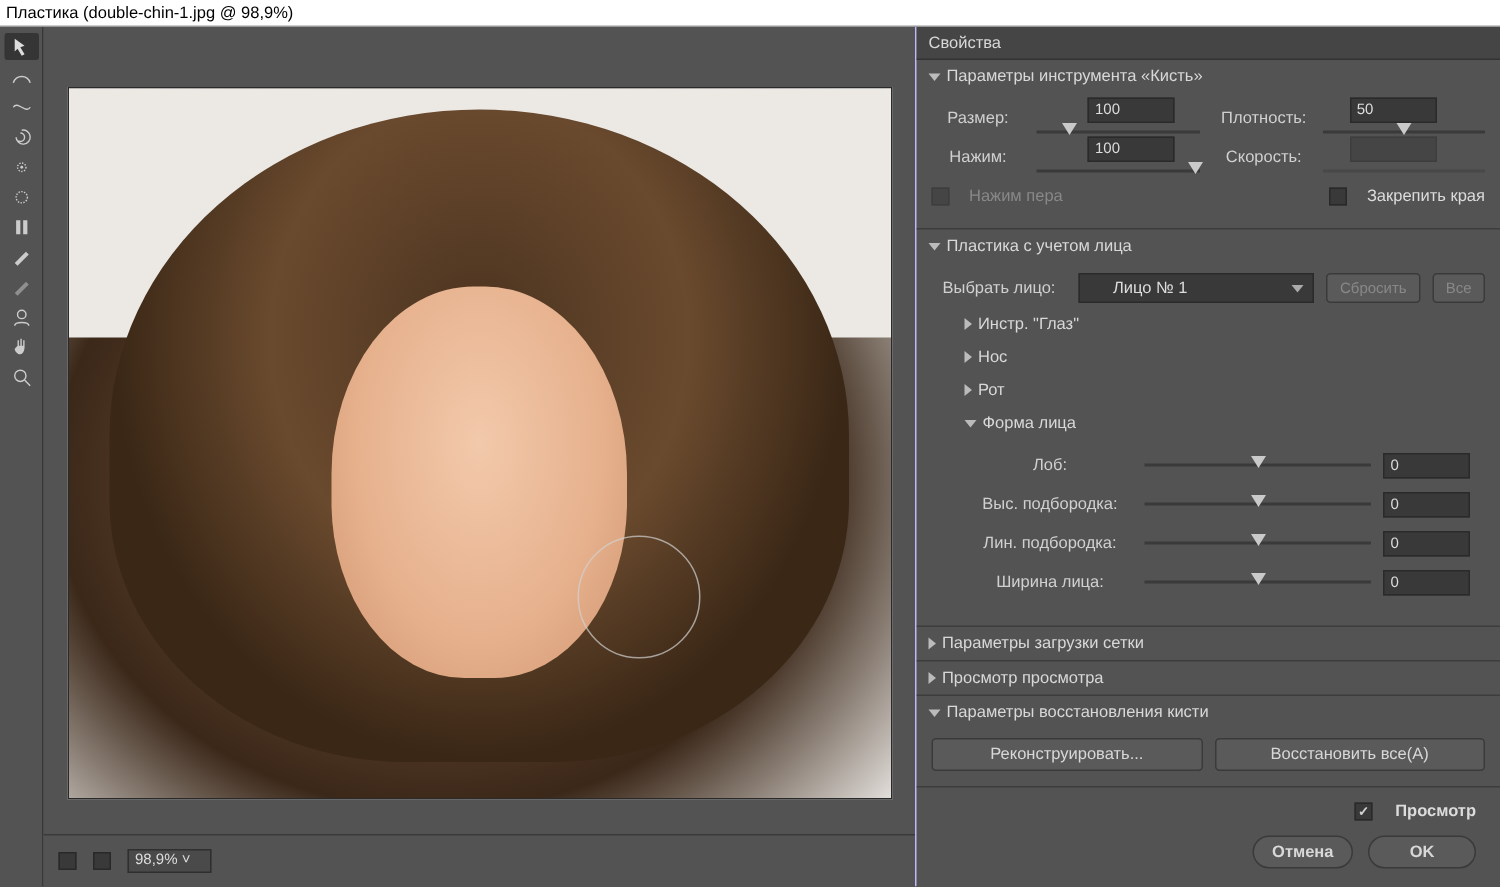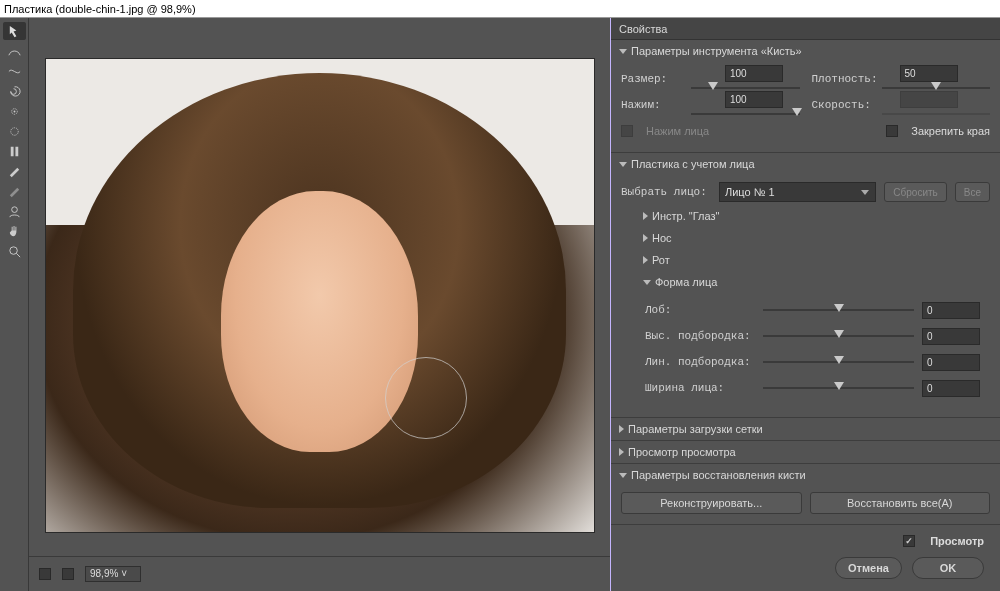--- a/index.html
+++ b/index.html
@@ -29,33 +29,33 @@
 
 .section { border-bottom: 1px solid #3d3d3d; }
 .sec-title { height: 22px; display: flex; align-items: center; padding-left: 8px; gap: 4px; cursor: pointer; color: #d8d8d8; }
 .tri { display: inline-block; width: 0; height: 0; }
 .tri.down { border-left: 4px solid transparent; border-right: 4px solid transparent; border-top: 5px solid #bbb; }
 .tri.right { border-top: 4px solid transparent; border-bottom: 4px solid transparent; border-left: 5px solid #bbb; }
 .sec-body { padding: 4px 10px 8px 10px; }
 .indent { padding-left: 14px; }
 
 .row { display: flex; align-items: center; height: 26px; gap: 8px; }
-.row .lbl { width: 110px; text-align: left; color: #d0d0d0; font-size: 11px; font-family: Liberation Mono, monospace; }
+.row .lbl { width: 110px; text-align: center; color: #d0d0d0; font-size: 11px; }
 .numfield { background: #393939; border: 1px solid #2a2a2a; width: 58px; height: 17px; color: #ddd; padding: 0 4px; font-size: 10px; line-height: 15px; }
 .slider { position: relative; height: 12px; flex: 1; }
 .slider-track { position: absolute; left: 0; right: 0; top: 5px; height: 2px; background: #3a3a3a; }
 .slider-thumb { position: absolute; top: 0; width: 0; height: 0; border-left: 5px solid transparent; border-right: 5px solid transparent; border-top: 8px solid #cacaca; transform: translateX(-5px); }
 
 .two-col { display: flex; gap: 12px; }
 .two-col .col { flex: 1; }
 
 .chk { width: 12px; height: 12px; border: 1px solid #292929; background: #393939; display: inline-flex; align-items: center; justify-content: center; margin-right: 5px; font-size: 9px; color: #d0d0d0; }
 .chk.on::after { content: "✓"; }
 
-.select { background: #393939; border: 1px solid #2a2a2a; height: 20px; flex: 1; display: flex; align-items: center; padding: 0 5px; color: #ddd; position: relative; }
+.select { background: #393939; border: 1px solid #2a2a2a; height: 20px; flex: 1; display: flex; align-items: center; padding: 0 22px; color: #ddd; position: relative; }
 .select::after { content: ""; position: absolute; right: 6px; top: 7px; border-left: 4px solid transparent; border-right: 4px solid transparent; border-top: 5px solid #aaa; }
 
 .btn { background: #5a5a5a; border: 1px solid #3a3a3a; color: #d8d8d8; height: 22px; padding: 0 12px; border-radius: 11px; display: inline-flex; align-items: center; justify-content: center; cursor: pointer; font-size: 11px; }
 .btn.wide { flex: 1; border-radius: 3px; }
 .btn.flat { border-radius: 3px; height: 20px; padding: 0 8px; font-size: 10px; }
 .btn.disabled { color: #888; }
 
 .footer { margin-top: auto; padding: 10px 16px 16px 16px; display: flex; flex-direction: column; gap: 10px; }
 .footer-row { display: flex; justify-content: flex-end; gap: 10px; align-items: center; font-weight: bold; }
 </style>
@@ -197,21 +197,21 @@
                 <div class="numfield" style="margin-left:18px;opacity:.5"></div>
                 <div class="slider" style="opacity:.4">
                     <div class="slider-track"></div>
                   </div>
               </div>
             </div>
           </div>
         </div>
         <div class="row">
           <span class="chk" style="opacity:.5"></span>
-          <span style="color:#888">Нажим лица</span>
+          <span style="color:#888">Нажим пера</span>
           <span style="flex:1"></span>
           <span class="chk"></span>
           <span>Закрепить края</span>
         </div>
       </div>
     </div>
 
     <div class="section">
       <div class="sec-title">
           <span class="tri down"></span>

